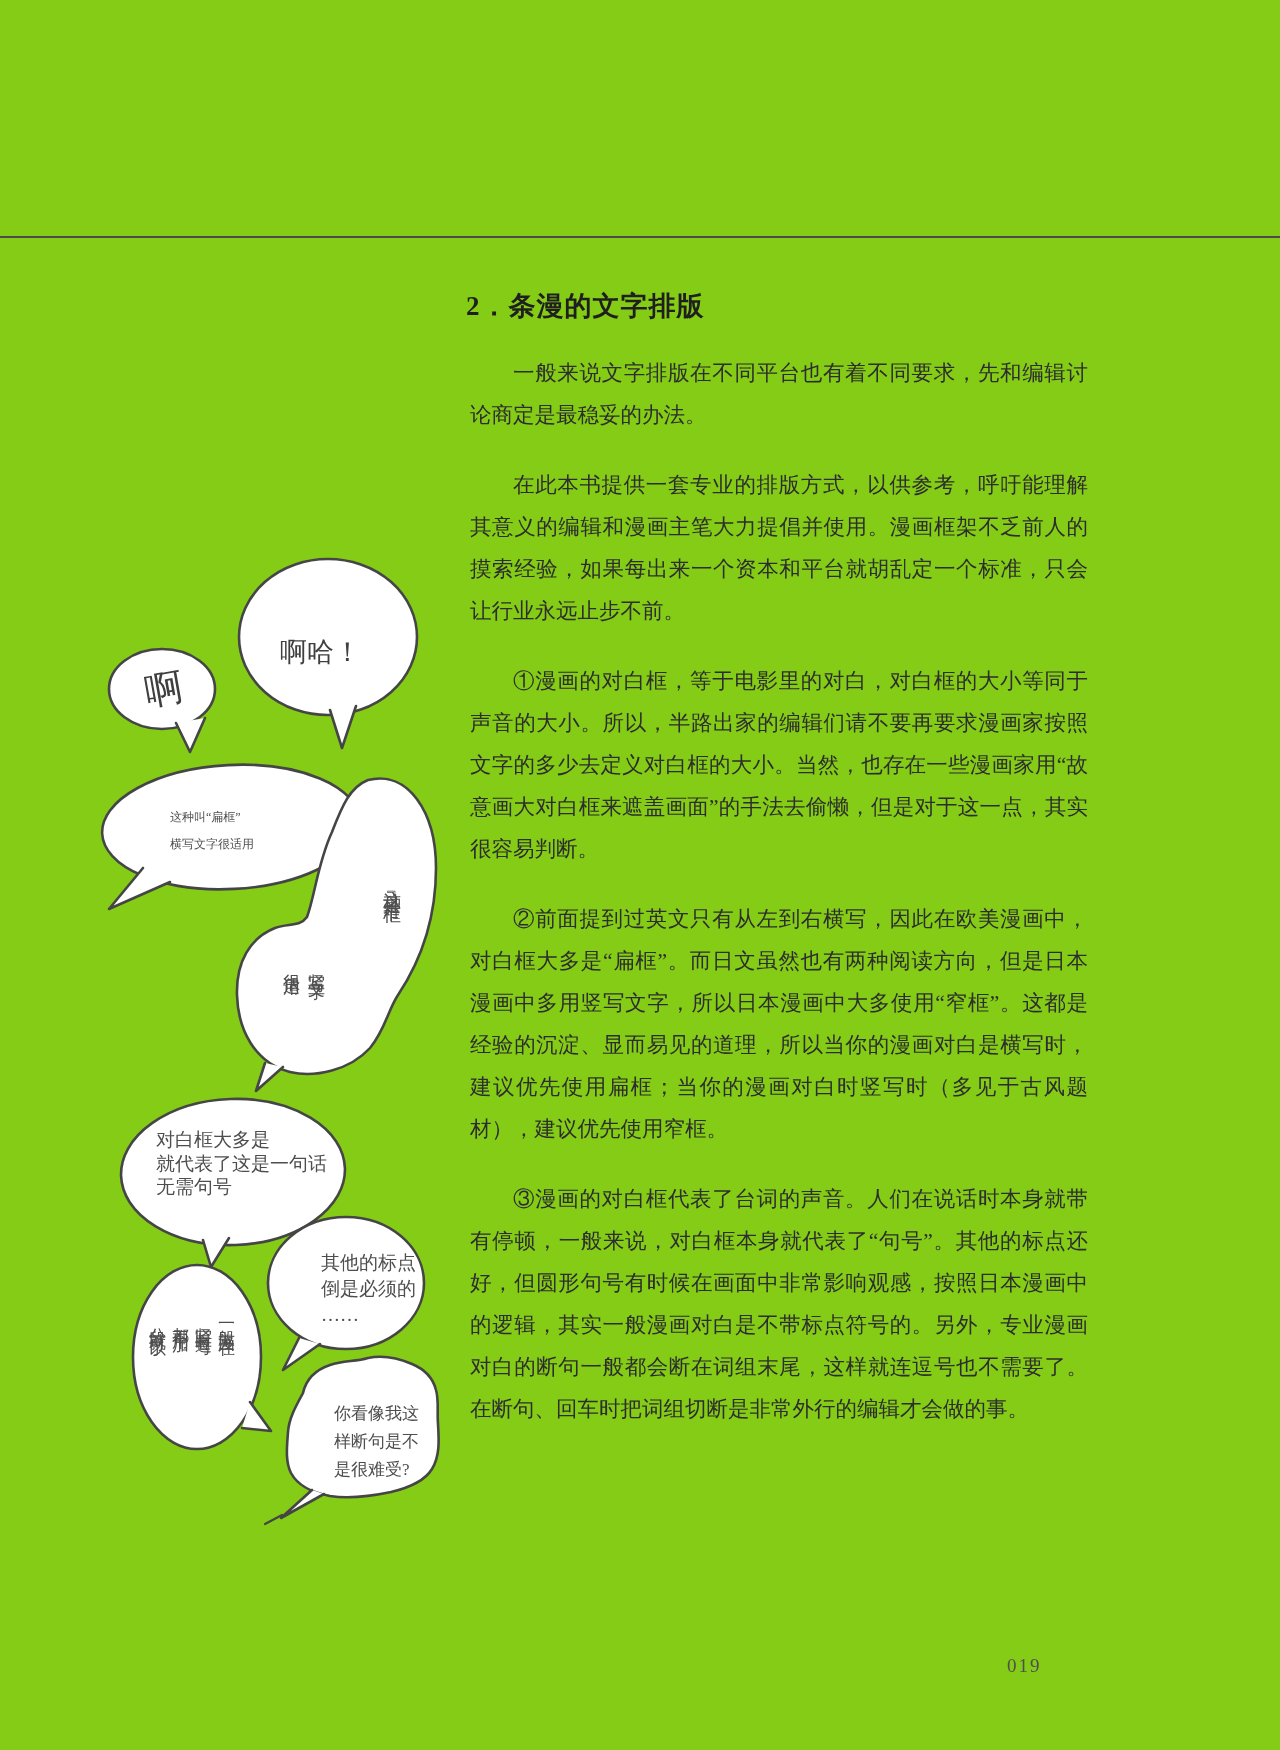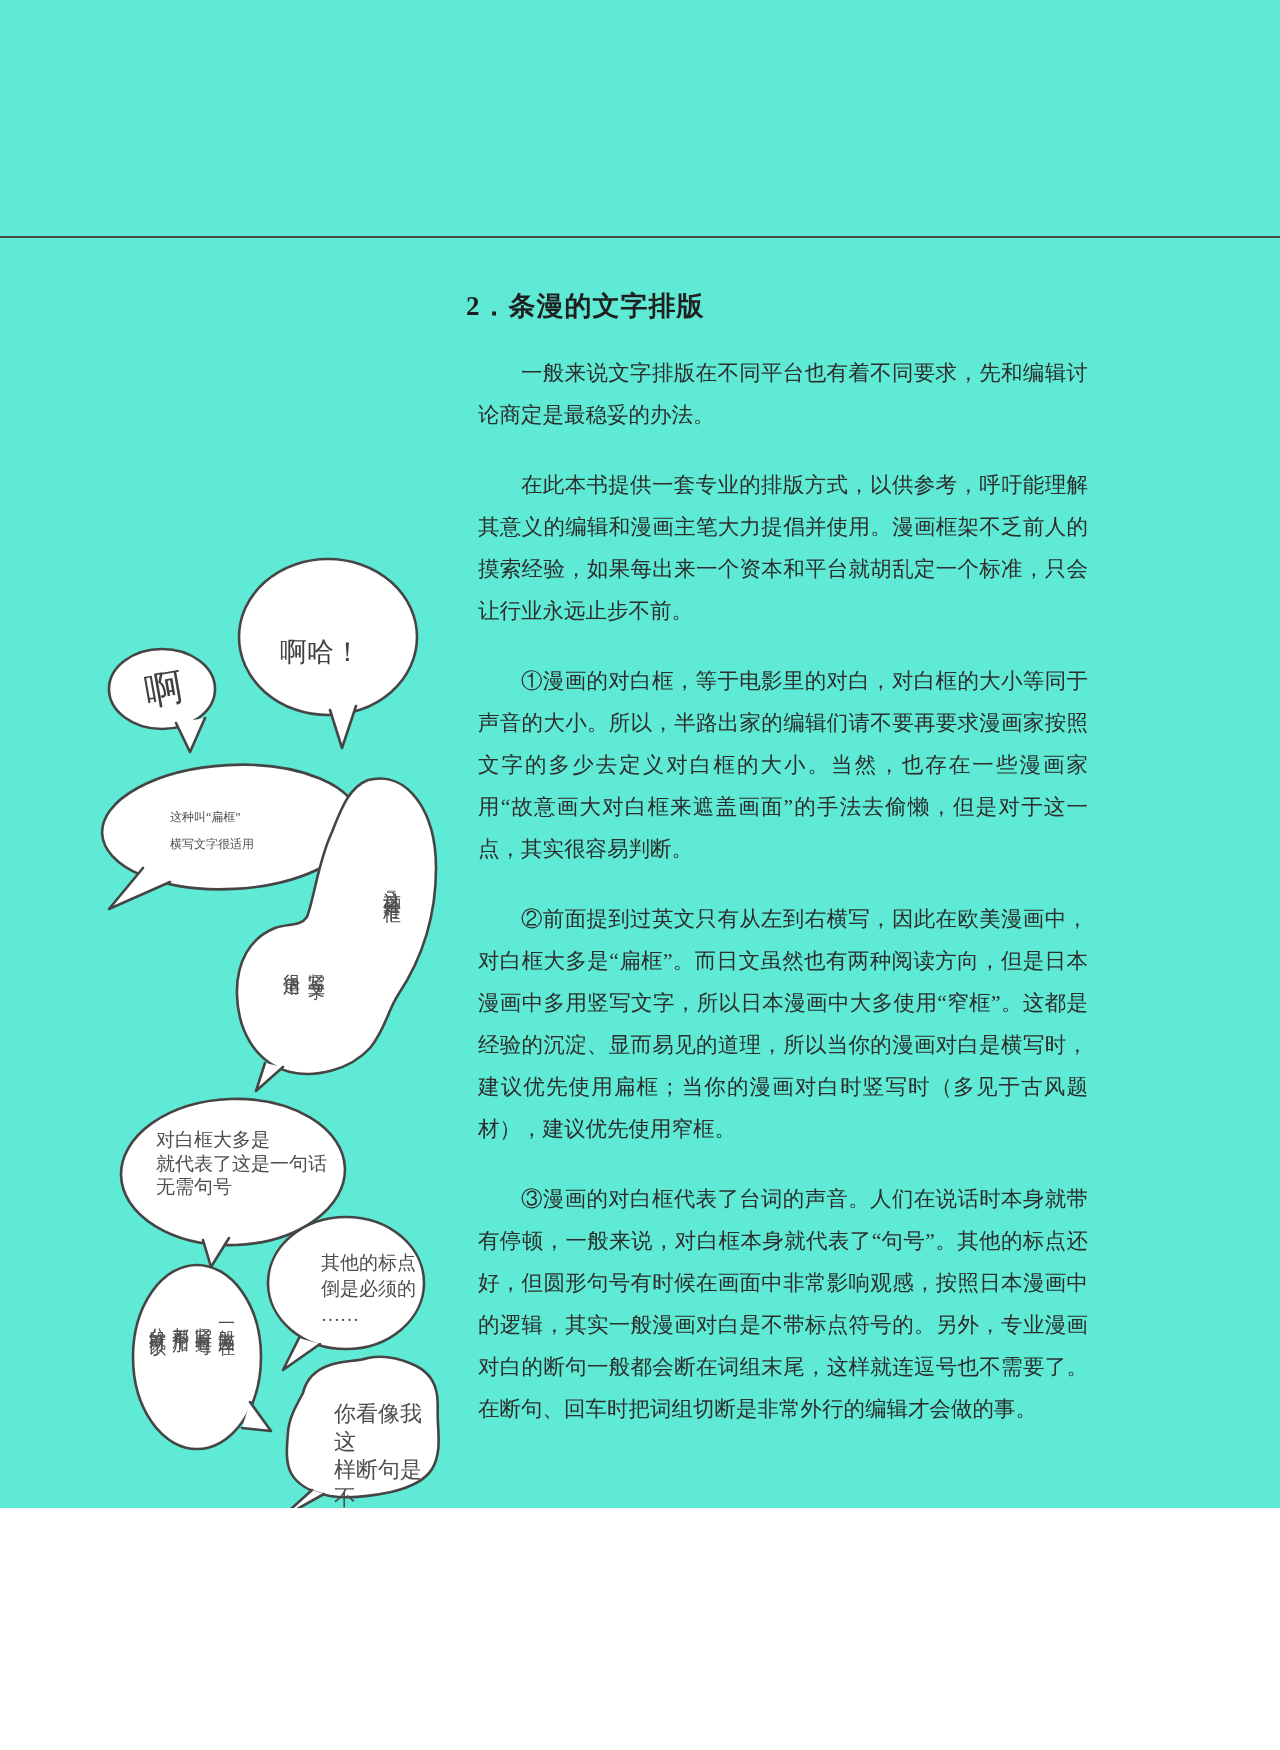--- a/index.html
+++ b/index.html
@@ -1,49 +1,49 @@
 <!DOCTYPE html>
 <html><head>
 <meta charset="utf-8">
 <style>
   html,body{margin:0;padding:0;background:#ffffff;}
   .page{
-    position:relative;width:1280px;height:1508px;background:#5eead4;overflow:hidden;
+    position:relative;width:1280px;height:1750px;background:#84cc16;overflow:hidden;
     font-family:"Liberation Serif","DejaVu Serif",serif;
   }
   .rule{position:absolute;left:0;top:236px;width:1280px;height:2px;background:#4a4a4a;}
   .heading{
     position:absolute;left:466px;top:288px;font-size:27px;font-weight:bold;
     color:#1f1f1f;letter-spacing:1px;
   }
   .bodytext{
     position:absolute;left:466px;top:352px;width:622px;color:#2d2d2d;
     font-size:21.5px;line-height:42px;text-align:justify;
   }
-  .bodytext p{margin:0 0 28px 12px;text-indent:2em;}
+  .bodytext p{margin:0 0 28px 4px;text-indent:2em;}
   .pageno{
     position:absolute;left:1007px;top:1655px;
     font-family:Liberation Serif, serif;
     font-size:19px;color:#4f4f4f;letter-spacing:2px;
   }
   svg.bubbles{position:absolute;left:0;top:0;}
   .bubble-outline{fill:#ffffff;stroke:#454545;stroke-width:2.6;stroke-linecap:round;stroke-linejoin:round;}
   .bubble-extra{fill:none;stroke:#454545;stroke-width:2.2;stroke-linecap:round;}
   .btext{position:absolute;color:#4e4e4e;}
   .vtext{writing-mode:vertical-rl;text-orientation:mixed;}
 
   .t-ah{left:128px;top:664px;width:72px;font-size:38px;text-align:center;transform:rotate(-10deg);color:#3f3f3f;}
   .t-aha{left:280px;top:634px;width:130px;font-size:27px;text-align:left;color:#3f3f3f;}
   .t-flat{left:170px;top:804px;width:160px;font-size:12px;line-height:27px;}
   .t-narrow-a{left:380px;top:876px;height:170px;font-size:18px;letter-spacing:3px;}
   .t-narrow-b{left:277px;top:960px;width:52px;height:120px;font-size:17px;letter-spacing:3px;line-height:25px;}
   .t-period{left:156px;top:1128px;width:195px;font-size:19px;line-height:23.5px;}
   .t-punct{left:321px;top:1250px;width:110px;font-size:19px;line-height:26px;}
   .t-vert{left:138px;top:1314px;width:100px;height:130px;font-size:17px;letter-spacing:3px;line-height:23px;}
-  .t-rough{left:334px;top:1400px;width:100px;font-size:22px;line-height:28px;}
+  .t-rough{left:334px;top:1400px;width:100px;font-size:17px;line-height:28px;}
 </style>
 </head>
 <body>
 
 <div class="page">
 
   <div class="rule"></div>
 
   <div class="heading">2．条漫的文字排版</div>
 

